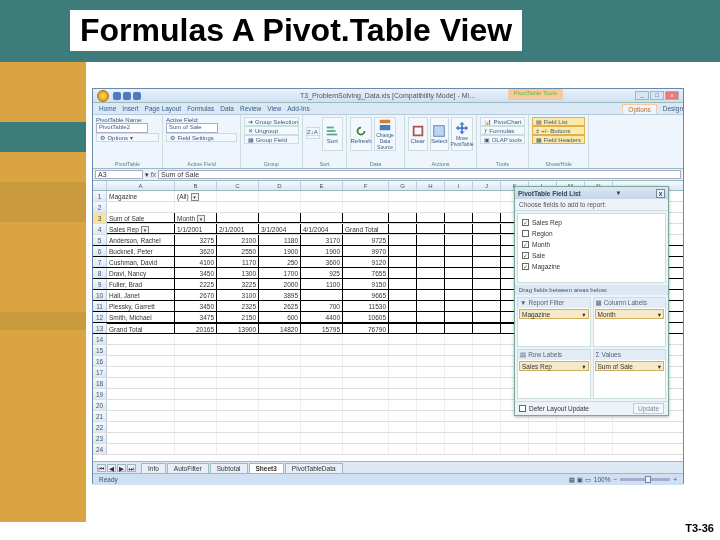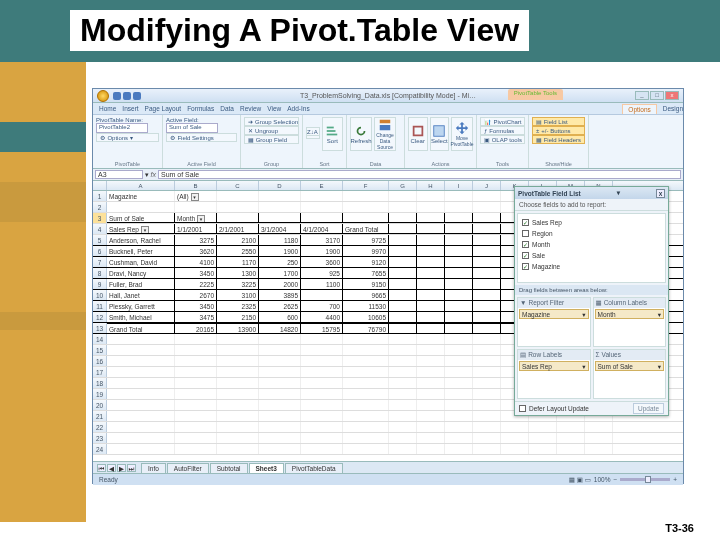--- a/index.html
+++ b/index.html
@@ -8,21 +8,21 @@
   
   .slide-bg { position: absolute; top: 0; left: 0; width: 720px; height: 540px; background: #fff; }
   .stripe-top { position: absolute; top: 0; left: 0; width: 720px; height: 62px; background: #3e7b7b; }
   .stripe-left { position: absolute; top: 62px; left: 0; width: 86px; height: 460px; background: #d9a441; }
   .stripe-left .s1 { position: absolute; top: 60px; left: 0; width: 86px; height: 30px; background: #3e7b7b; }
   .stripe-left .s2 { position: absolute; top: 120px; left: 0; width: 86px; height: 40px; background: #c99a3e; }
   .stripe-left .s3 { position: absolute; top: 250px; left: 0; width: 86px; height: 18px; background: #c99a3e; }
 
   .title { position: absolute; top: 10px; left: 70px; font-size: 32px; font-weight: bold; color: #000; background: #fff; padding: 2px 10px; }
 
-  .footer { position: absolute; bottom: 6px; right: 26px; font-size: 11px; font-weight: bold; color: #000; }
+  .footer { position: absolute; bottom: 6px; right: 6px; font-size: 11px; font-weight: bold; color: #000; }
 
   
   .excel { position: absolute; top: 88px; left: 92px; width: 592px; height: 396px; background: #cfe3f5; border: 1px solid #6b8aab; font-size: 7px; color: #333; }
   
   
   .ex-titlebar { height: 14px; background: linear-gradient(#e9f1fb,#cfe0f2); border-bottom: 1px solid #9bb; display: flex; align-items: center; padding: 0 4px; }
   .ex-titlebar .office-btn { width: 12px; height: 12px; border-radius: 50%; background: radial-gradient(#ffd966,#d08a00); border: 1px solid #b07000; margin-right: 4px; }
   .qat { display: flex; gap: 2px; }
   .qat .qi { width: 8px; height: 8px; background: #4a7abf; border-radius: 2px; }
   .ex-titlebar .doc-title { flex: 1; text-align: center; color: #555; font-size: 7px; }
@@ -104,21 +104,21 @@
 
 <div class="slide-bg">
   <div class="stripe-top"></div>
   <div class="stripe-left">
       <div class="s1"></div>
       <div class="s2"></div>
       <div class="s3"></div>
     </div>
 </div>
 
-<div class="title">Modifying A Pivot.Table View</div>
+<div class="title">Formulas A Pivot.Table View</div>
 <div class="footer">T3-36</div>
 
 <div class="excel">
 
   <div class="ex-titlebar">
     <div class="office-btn"></div>
     <div class="qat">
         <div class="qi"></div>
         <div class="qi"></div>
         <div class="qi"></div>

